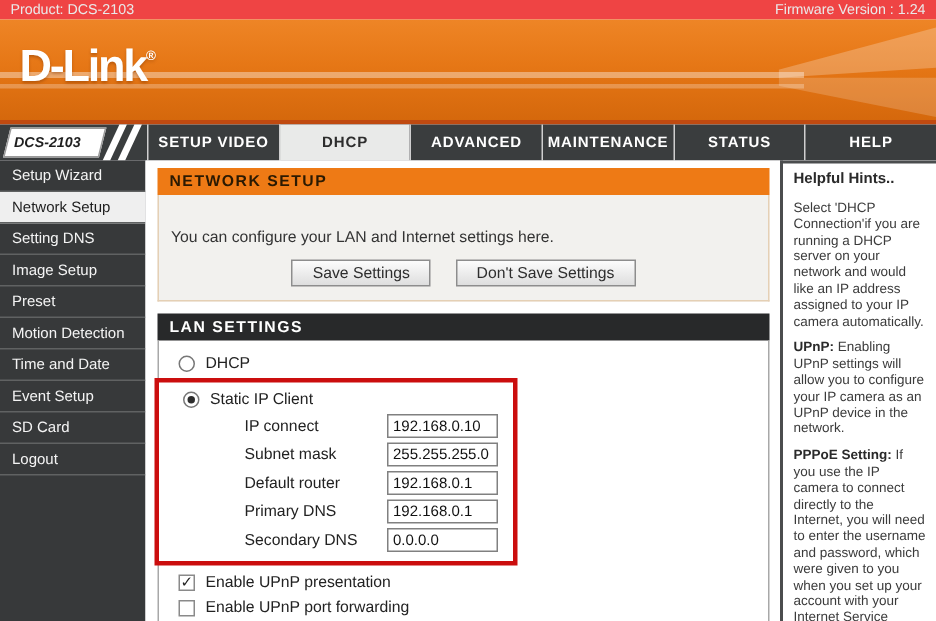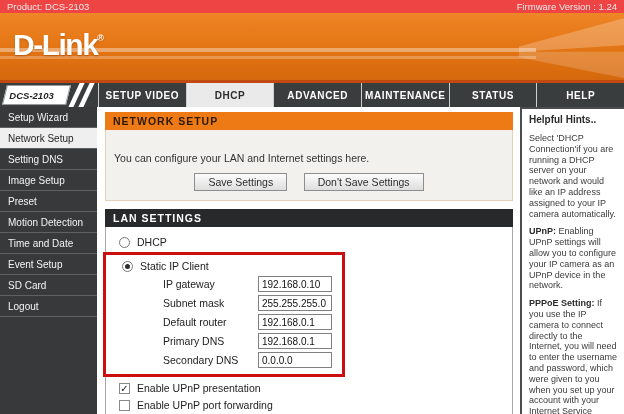--- a/index.html
+++ b/index.html
@@ -167,21 +167,21 @@
           <span class="radio"></span>
           <span>DHCP</span>
         </div>
 
         <div class="redbox">
           <div class="radio-row" style="margin-left:0;">
             <span class="radio sel"></span>
             <span>Static IP Client</span>
           </div>
           <div class="field-row">
-            <label>IP gateway</label>
+            <label>IP connect</label>
             <input type="text" value="192.168.0.10" style="">
           </div>
           <div class="field-row">
             <label>Subnet mask</label>
             <input type="text" value="255.255.255.0" style="">
           </div>
           <div class="field-row">
             <label>Default router</label>
             <input type="text" value="192.168.0.1" style="">
           </div>

